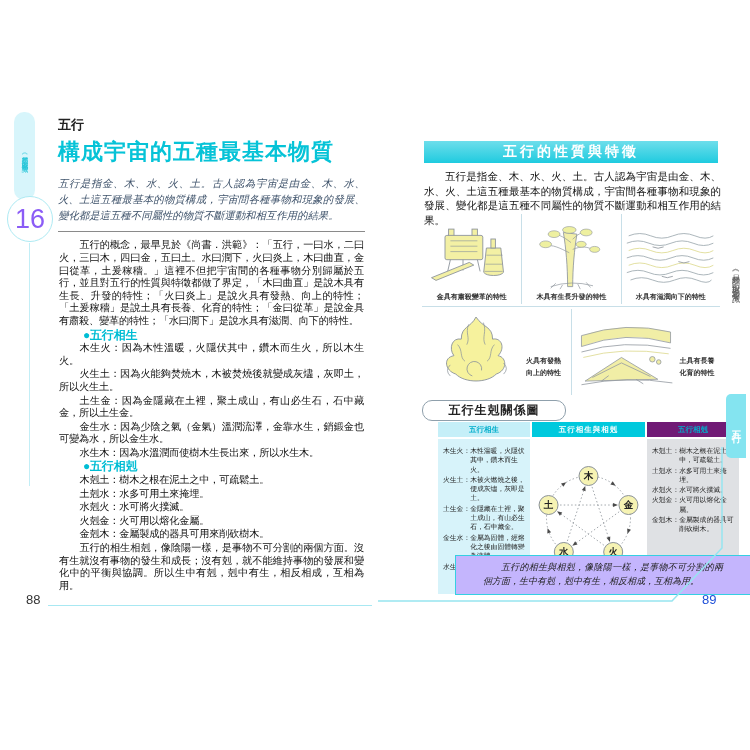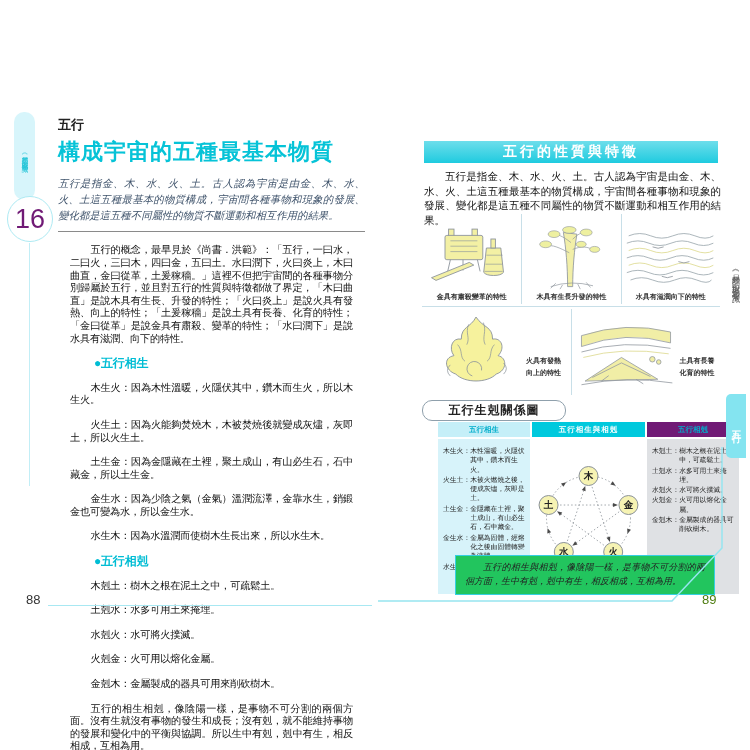--- a/index.html
+++ b/index.html
@@ -7,31 +7,31 @@
          font-family:"Liberation Sans","DejaVu Sans",sans-serif;color:#1a1a1a;}
   .abs{position:absolute;}
   .vtext{writing-mode:vertical-rl;text-orientation:upright;}
 
   
   .lp-tab{left:14px;top:112px;width:21px;height:88px;background:#d7f5fb;border-radius:10px;
           display:flex;align-items:center;justify-content:center;}
   .lp-tab span{font-size:6.5px;color:#27c5d8;letter-spacing:1px;}
   .lp-circle{left:7px;top:196px;width:44px;height:44px;border:1.5px solid #aeeaf3;border-radius:50%;
              background:#fff;display:flex;align-items:center;justify-content:center;
-             color:#701a75;font-size:27px;font-weight:400;}
+             color:#8b5cf6;font-size:27px;font-weight:400;}
   .lp-vline{left:29px;top:243px;width:1px;height:243px;background:#c2eef6;}
   .lp-content{left:58px;top:116px;width:307px;}
   .kicker{font-size:13px;font-weight:bold;color:#222;}
   .big-title{font-size:22px;font-weight:bold;color:#06c3d7;letter-spacing:1px;margin-top:3px;}
   .intro{font-family:"Liberation Serif","DejaVu Serif",serif;font-style:italic;
          font-size:10.4px;line-height:1.55;color:#3f536b;margin-top:9px;text-align:justify;}
   .rule{border:none;border-top:1px solid #8a8a8a;margin:7px 0 7px;}
   .bodytext{font-family:"Liberation Serif","DejaVu Serif",serif;font-size:10.2px;
             line-height:12.6px;letter-spacing:-0.2px;text-align:justify;color:#111;}
-  .bodytext p{margin:12px;text-indent:2em;}
+  .bodytext p{margin:1px;text-indent:2em;}
   .sec-head{color:#00bdd4;font-weight:bold;font-size:12px;margin:5px 0 1px;text-indent:0;
             font-family:"Liberation Sans","DejaVu Sans",sans-serif;}
   .pagenum-l{left:26px;top:592px;font-size:13px;color:#333;}
   .lp-bottomline{left:48px;top:605px;width:324px;height:1px;background:#a8e8f2;}
 
   
   .page-right{left:375px;top:0;width:375px;height:630px;}
   .rp-header{left:49px;top:141px;width:294px;height:22px;
              background:linear-gradient(#6edeeb,#1fcbdf);
              display:flex;align-items:center;justify-content:center;}
@@ -59,25 +59,25 @@
   .wth.l{background:#c5eff8;color:#00aecb;}
   .wth.m{background:#00c9dd;color:#fff;letter-spacing:1px;}
   .wth.r{background:#701a75;color:#00aecb;}
   .wtd{box-sizing:border-box;min-height:113px;font-family:"Liberation Serif","DejaVu Serif",serif;
        font-size:6.8px;line-height:9.3px;color:#222;padding:7px 5px 4px;}
   .wtd.l{background:#d7f3fa;}
   .wtd.m{background:#fff;padding:0;display:flex;align-items:center;justify-content:center;}
   .wtd.r{background:#dfe1e4;}
   .wtd .it{margin:0 0 1px;padding-left:4em;text-indent:-4em;}
 
-  .note{left:80px;top:555px;width:240px;border:1.5px solid #35cfe2;background:#22c55e;
-        padding:5px 9px;font-family:"Liberation Serif","DejaVu Serif",serif;font-style:italic;
+  .note{left:80px;top:555px;width:240px;border:1.5px solid #35cfe2;background:#c4b5fd;
+        padding:5px 27px;font-family:"Liberation Serif","DejaVu Serif",serif;font-style:italic;
         font-size:9px;line-height:1.55;color:#222;text-align:justify;}
   .note p{margin:0;text-indent:2em;}
-  .pagenum-r{left:327px;top:592px;font-size:13px;color:#4d7c0f;}
+  .pagenum-r{left:327px;top:592px;font-size:13px;color:#1d4ed8;}
   .rp-edge-text{left:354px;top:266px;height:132px;font-size:8px;color:#555;letter-spacing:2px;}
   .rp-edge-tab{left:351px;top:394px;width:20px;height:64px;background:#84e4f0;border-radius:5px 0 0 5px;
                display:flex;align-items:center;justify-content:center;}
   .rp-edge-tab span{color:#fff;font-size:9.5px;font-weight:bold;letter-spacing:3px;}
   .sketch{display:block;}
 </style>
 </head>
 <body>
 
 <div class="sheet">

